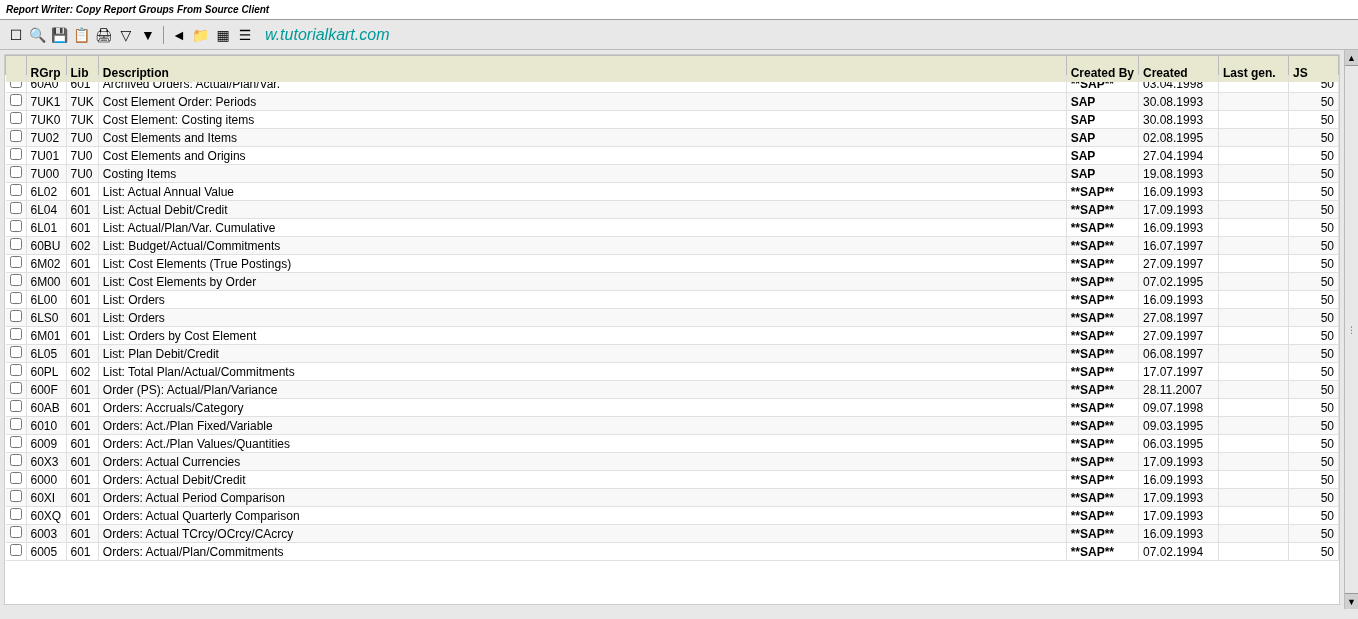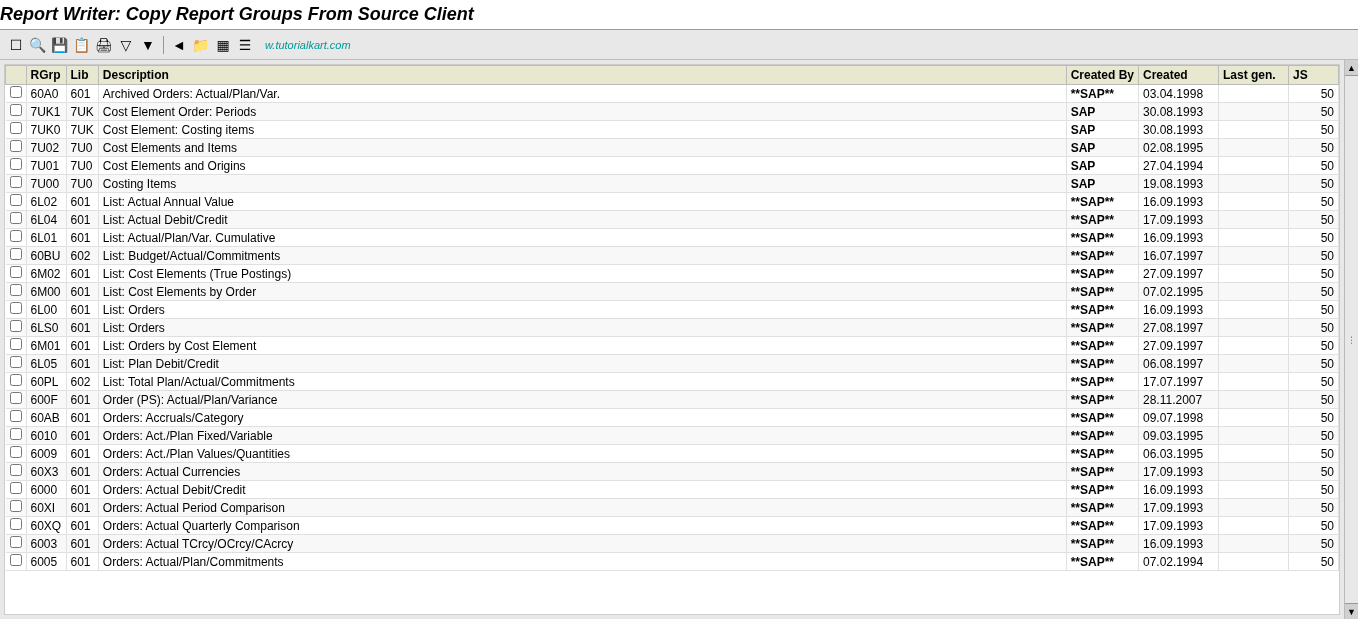--- a/index.html
+++ b/index.html
@@ -7,23 +7,23 @@
       font-family: Arial, Helvetica, sans-serif;
       font-size: 12px;
       background: #e8e8e8;
       width: 1358px;
       height: 619px;
       overflow: hidden;
     }
     .title-bar {
       background: #fff;
       border-bottom: 1px solid #999;
-      padding: 4px 0;
+      padding: 4px 6px;
       font-weight: bold;
-      font-size: 18px;
+      font-size: 10px;
       font-style: italic;
     }
     .toolbar {
       background: #e8e8e8;
       border-bottom: 1px solid #bbb;
       padding: 3px 6px;
       display: flex;
       align-items: center;
       gap: 2px;
       min-height: 30px;
@@ -39,21 +39,21 @@
       border: 1px solid transparent;
     }
     .toolbar-separator {
       width: 1px;
       height: 18px;
       background: #999;
       margin: 0 3px;
     }
     .watermark {
       color: #009999;
-      font-size: 11px;
+      font-size: 16px;
       font-style: italic;
       margin-left: 8px;
     }
     .main-content {
       display: flex;
       height: calc(619px - 60px);
     }
     .table-container {
       flex: 1;
       overflow: auto;
@@ -69,21 +69,21 @@
     thead tr {
       background: #e8e8d0;
     }
     thead th {
       border: 1px solid #bbb;
       padding: 2px 4px;
       text-align: left;
       font-weight: bold;
       white-space: nowrap;
       position: sticky;
-      top: 0;
+      top: 8px;
       background: #e8e8d0;
       z-index: 1;
     }
     tbody tr {
       background: #fff;
     }
     tbody tr:nth-child(even) {
       background: #f8f8f8;
     }
     td {

